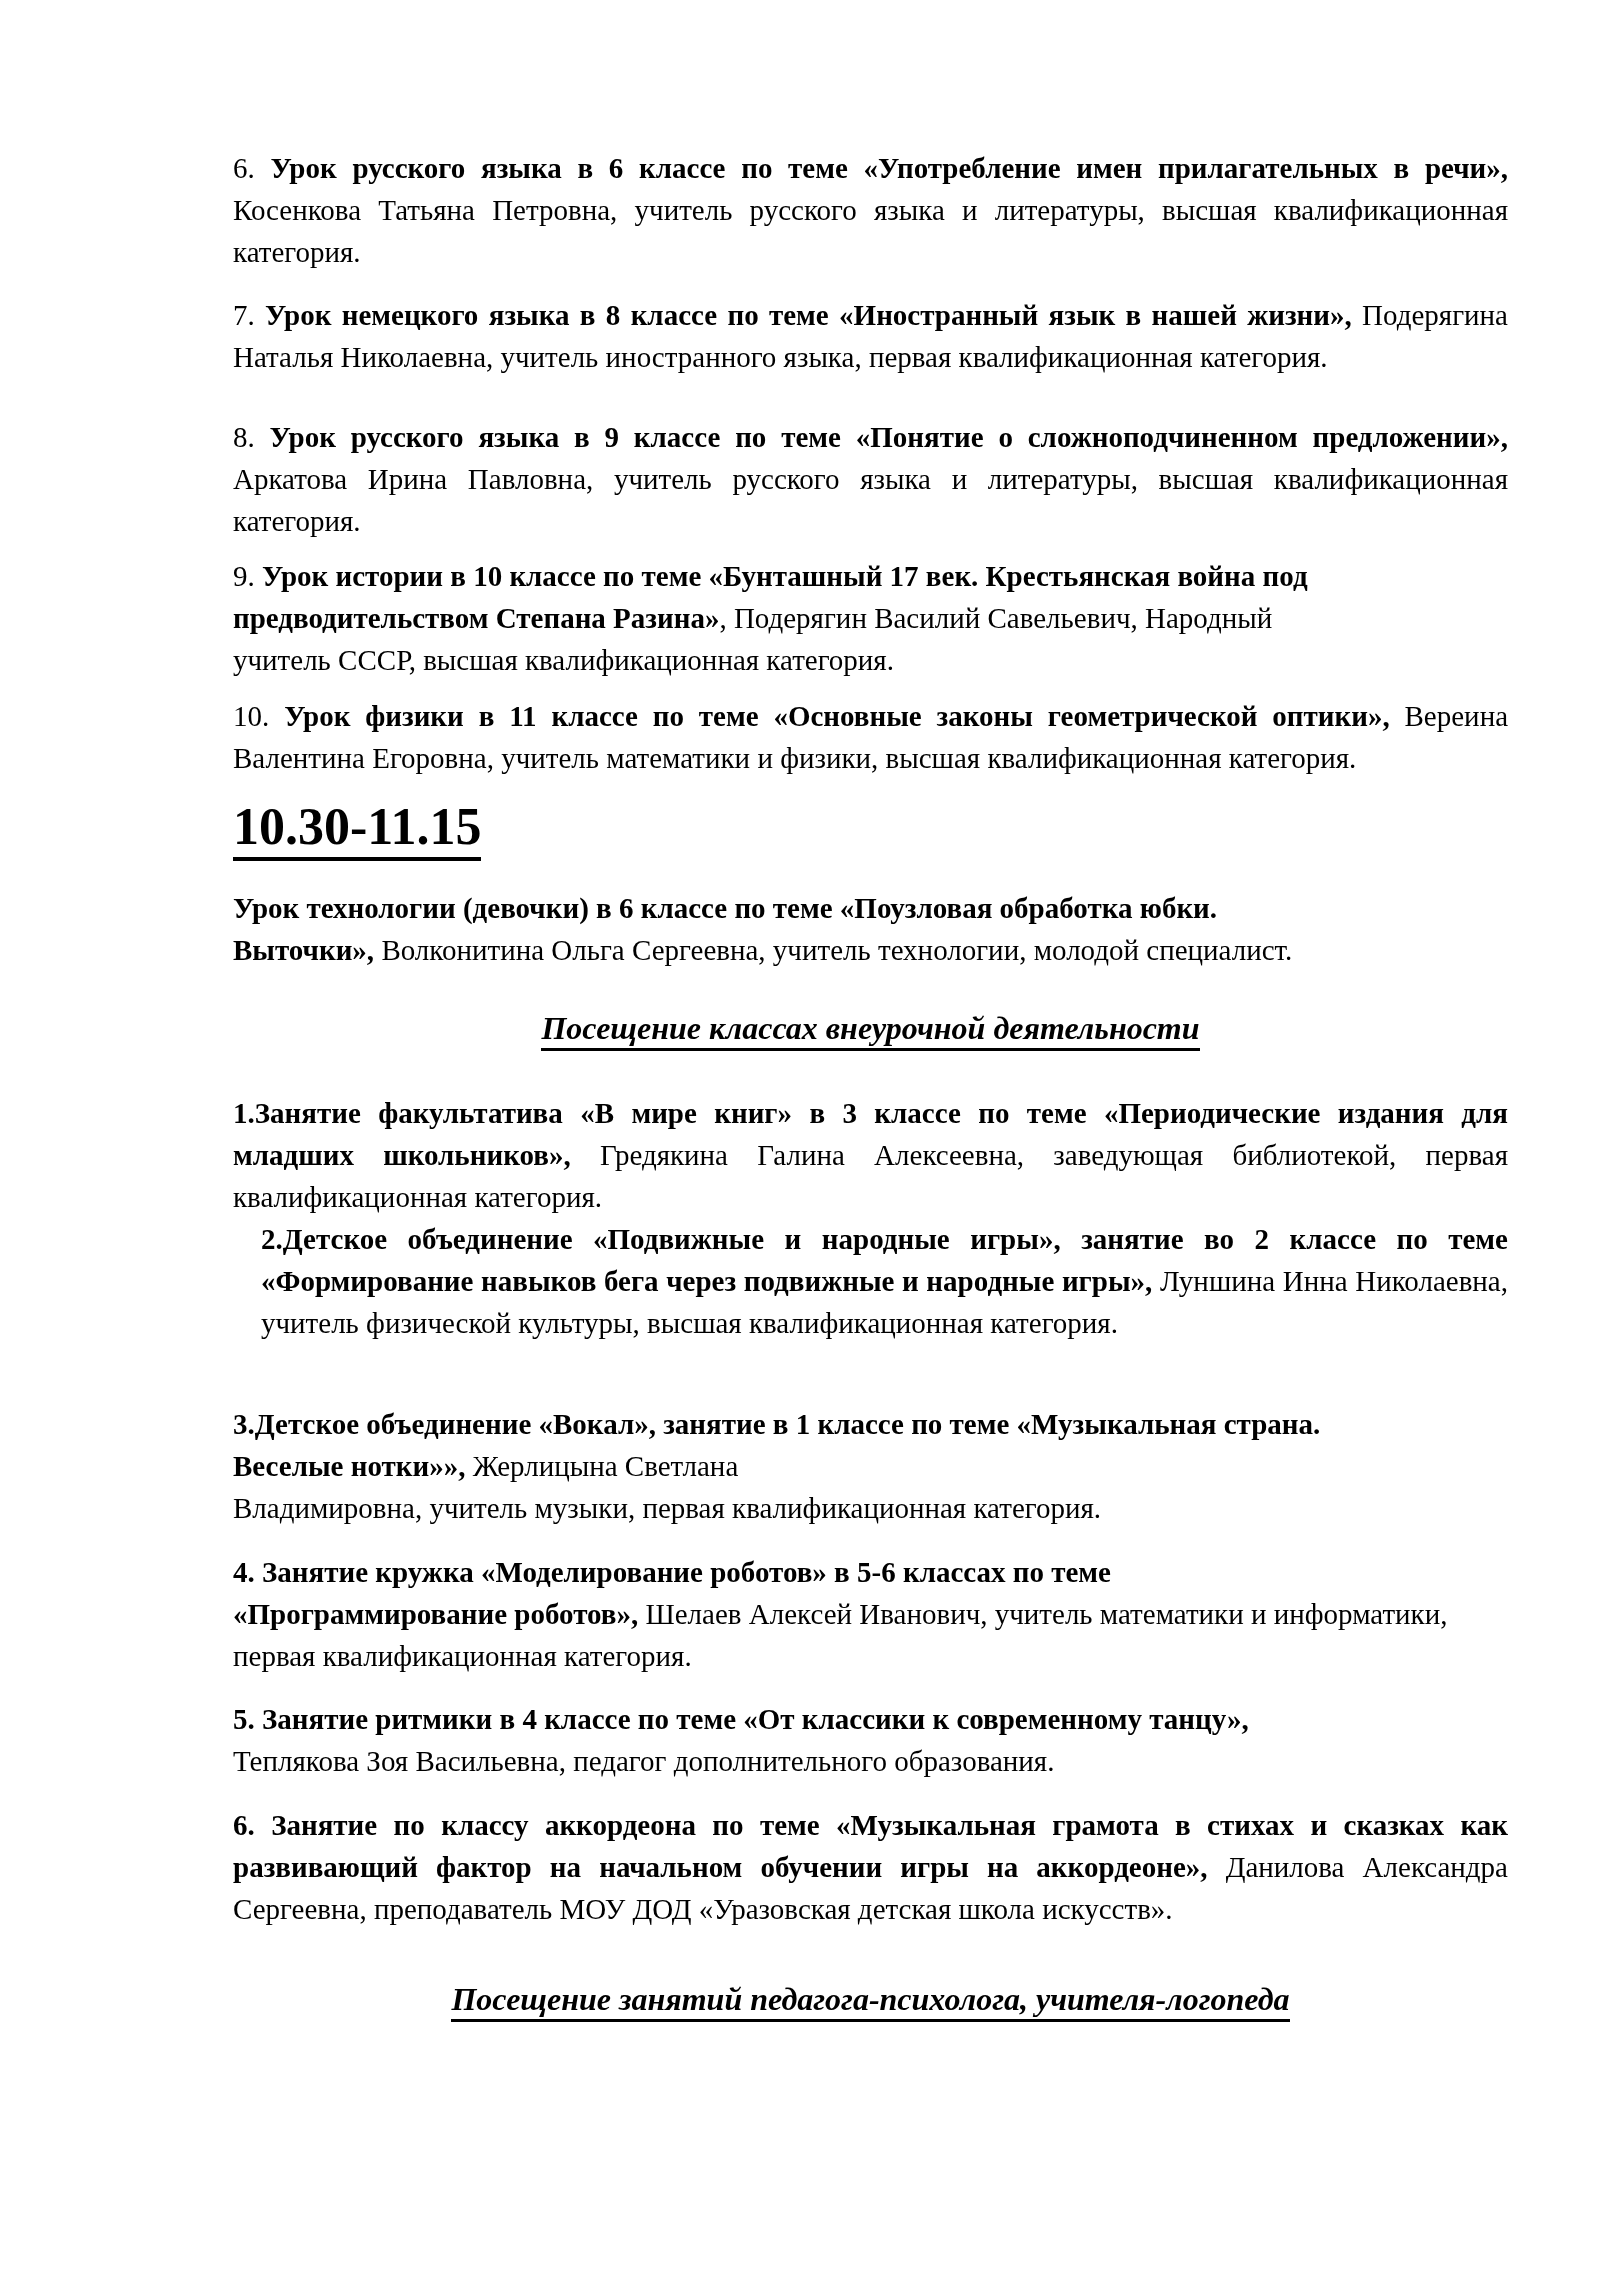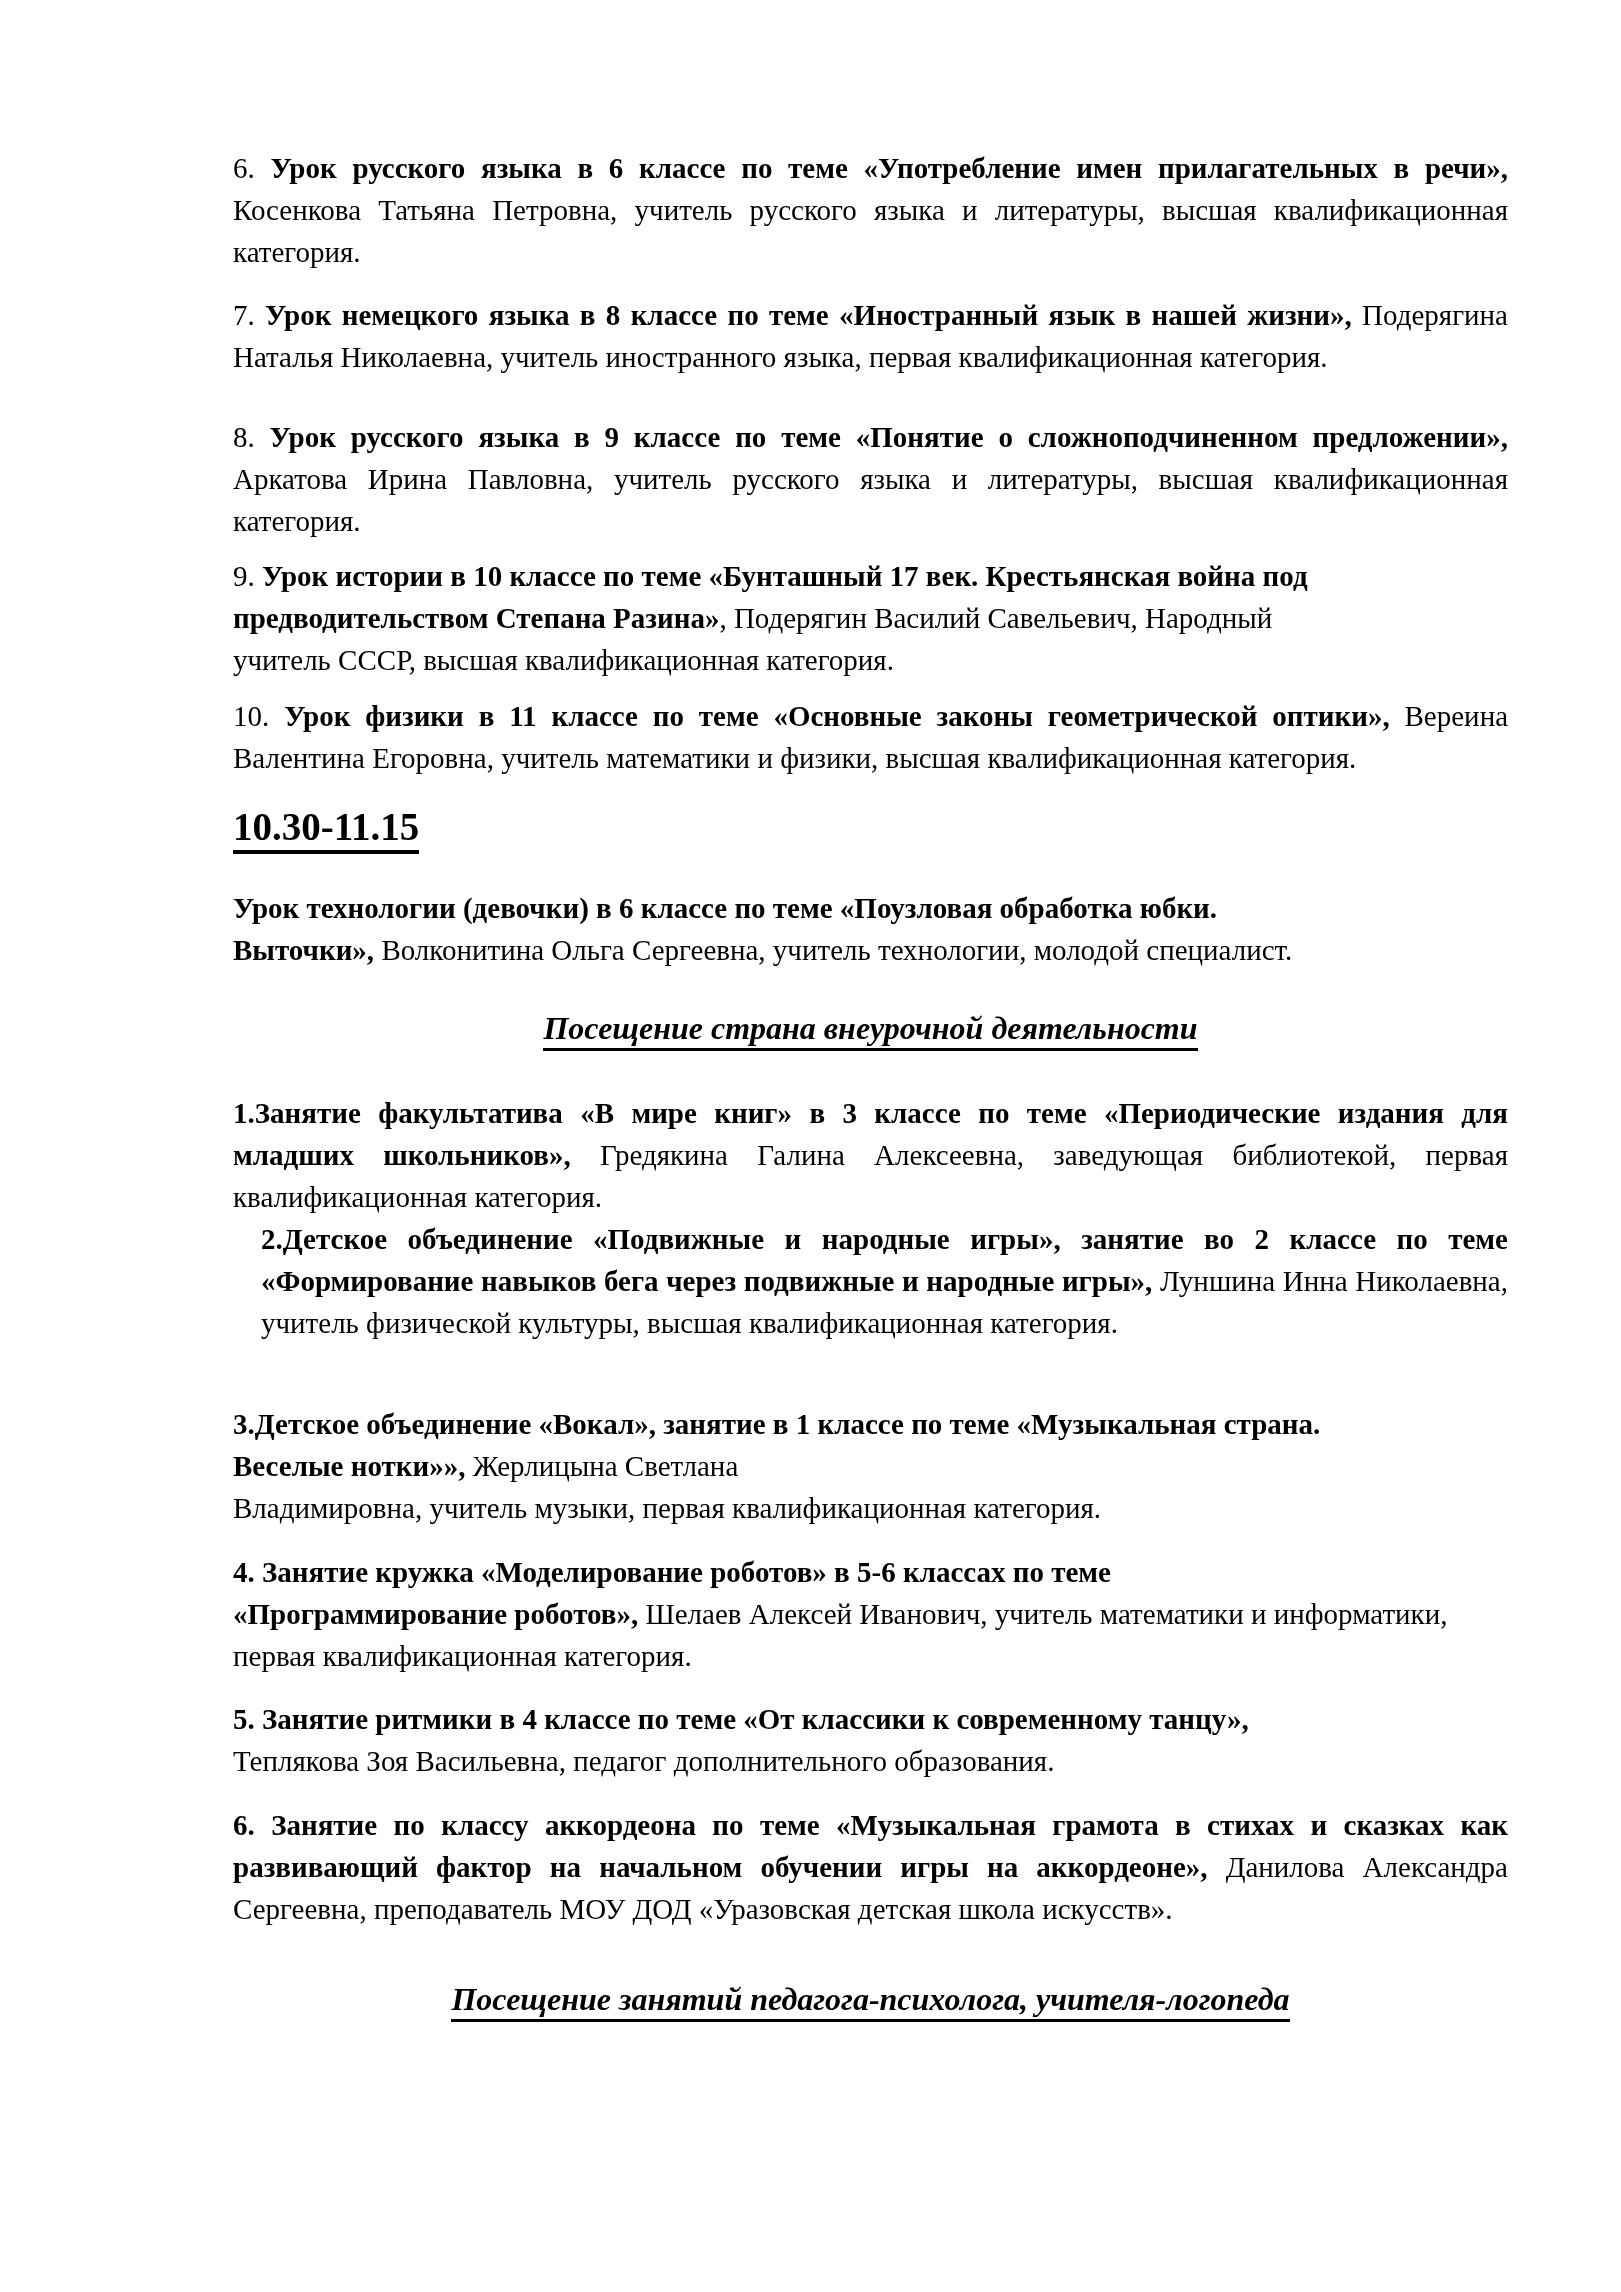--- a/index.html
+++ b/index.html
@@ -36,21 +36,21 @@
   .mb-23 { margin-bottom: 22.5px; }
   .mb-36 { margin-bottom: 35px; }
   .mb-42 { margin-bottom: 41px; }
   .mb-0  { margin-bottom: 0; }
   .mb-60 { margin-bottom: 59px; margin-left: 28px; }
   .mb-22 { margin-bottom: 21.6px; }
   .mb-48 { margin-bottom: 47px; }
 
   .time-heading {
     font-weight: bold;
-    font-size: 39px;
+    font-size: 52px;
     line-height: 51px;
   }
   .time-heading .u-thick {
     border-bottom: 4.9px solid #000000;
     padding-bottom: 2px;
   }
   .center-heading {
     text-align: center;
     font-weight: bold;
     font-style: italic;
@@ -77,21 +77,21 @@
 предводительством Степана Разина»</span><span>, Подерягин Василий Савельевич, Народный
 учитель СССР, высшая квалификационная категория.</span></p>
 
   <p class="justify mb-23"><span class="num">10. </span><span class="b">Урок физики в 11 классе по теме «Основные законы геометрической оптики»,</span><span> Вереина Валентина Егоровна, учитель математики и физики, высшая квалификационная категория.</span></p>
 
   <p class="time-heading mb-36"><span class="u-thick">10.30-11.15</span></p>
 
   <p class="left mb-36"><span class="b">Урок технологии (девочки) в 6 классе по теме «Поузловая обработка юбки.
 Выточки»,</span><span> Волконитина Ольга Сергеевна, учитель технологии, молодой специалист.</span></p>
 
-  <p class="center-heading mb-42"><span class="u">Посещение страна внеурочной деятельности</span></p>
+  <p class="center-heading mb-42"><span class="u">Посещение классах внеурочной деятельности</span></p>
 
   <p class="justify mb-0"><span class="b">1.Занятие факультатива «В мире книг» в 3 классе по теме «Периодические издания для младших школьников»,</span><span> Гредякина Галина Алексеевна, заведующая библиотекой, первая квалификационная категория.</span></p>
 
   <p class="justify mb-60"><span class="b">2.Детское объединение «Подвижные и народные игры», занятие во 2 классе по теме «Формирование навыков бега через подвижные и народные игры»,</span><span> Луншина Инна Николаевна, учитель физической культуры, высшая квалификационная категория.</span></p>
 
   <p class="left mb-22"><span class="b">3.Детское объединение «Вокал», занятие в 1 классе по теме «Музыкальная страна.
 Веселые нотки»»,</span><span> Жерлицына Светлана
 Владимировна, учитель музыки, первая квалификационная категория.</span></p>
 
   <p class="left mb-22"><span class="b">4. Занятие кружка «Моделирование роботов» в 5-6 классах по теме

